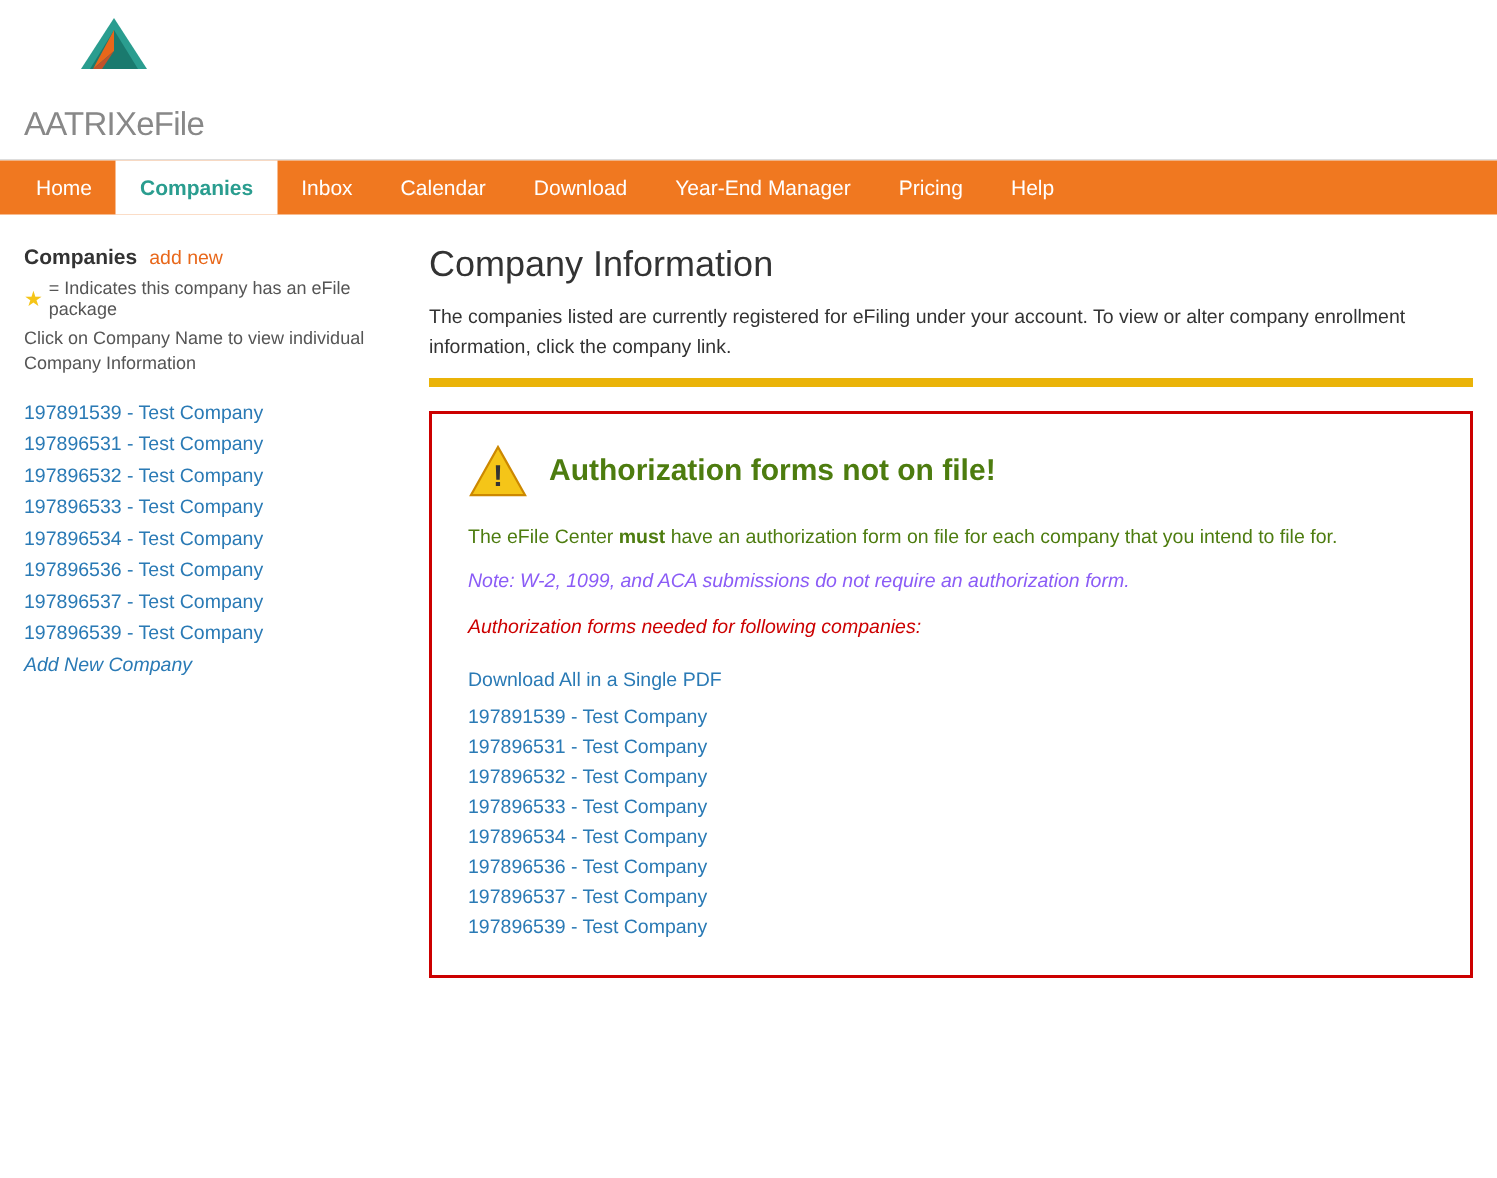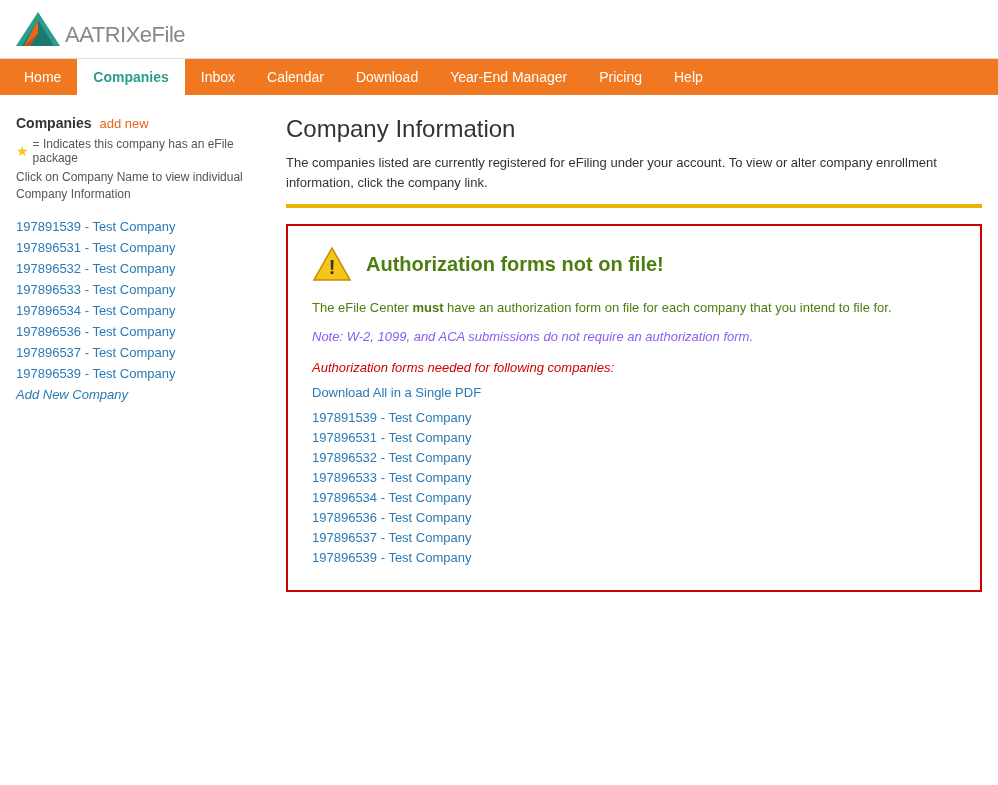--- a/index.html
+++ b/index.html
@@ -1,20 +1,20 @@
 <!DOCTYPE html>
 <html><head>
   <meta charset="utf-8">
   <style>
     * { margin: 0; padding: 0; box-sizing: border-box; }
     body { font-family: Arial, sans-serif; font-size: 14px; background: #fff; color: #333; width: 998px; min-height: 785px; }
 
     
     .header { display: flex; align-items: center; justify-content: space-between; padding: 10px 16px; border-bottom: 1px solid #ddd; background: #fff; }
-    .logo { display: flex; align-items: flex-end; gap: 5px; }
+    .logo { display: flex; align-items: center; gap: 22px; flex-direction: column; }
     .logo-icon { width: 44px; height: 38px; }
     .logo-text { font-size: 22px; font-weight: bold; color: #333; letter-spacing: -0.5px; }
     .logo-text span { color: #888; font-weight: normal; }
     .search-bar { display: flex; align-items: center; border: 1px solid #ccc; border-radius: 3px; overflow: hidden; }
     .search-bar input { border: none; outline: none; padding: 5px 10px; font-size: 13px; width: 160px; color: #999; }
     .search-bar button { background: #f0f0f0; border: none; border-left: 1px solid #ccc; padding: 5px 8px; cursor: pointer; }
 
     
     .nav { background: #f07820; display: flex; align-items: stretch; padding: 0 8px; }
     .nav-item { color: #fff; padding: 10px 16px; cursor: pointer; font-size: 14px; text-decoration: none; display: flex; align-items: center; white-space: nowrap; }
@@ -30,31 +30,31 @@
     .sidebar-header .add-new { color: #e8671a; font-size: 13px; text-decoration: none; cursor: pointer; }
     .star-note { display: flex; align-items: center; gap: 4px; font-size: 12px; color: #555; margin-bottom: 4px; }
     .star { color: #f5c518; font-size: 14px; }
     .click-note { font-size: 12px; color: #555; margin-bottom: 16px; line-height: 1.4; }
     .company-link { display: block; color: #2a7ab5; font-size: 13px; text-decoration: none; margin-bottom: 6px; cursor: pointer; }
     .add-new-company { display: block; color: #2a7ab5; font-size: 13px; text-decoration: none; margin-top: 4px; cursor: pointer; font-style: italic; }
 
     
     .content { flex: 1; }
     .content-title { font-size: 24px; font-weight: normal; color: #333; margin-bottom: 10px; }
-    .content-desc { font-size: 13px; color: #333; margin-bottom: 16px; line-height: 1.5; border-bottom: 4px solid #eab308; padding-bottom: 12px; }
+    .content-desc { font-size: 13px; color: #333; margin-bottom: 16px; line-height: 1.5; border-bottom: 6px solid #eab308; padding-bottom: 12px; }
 
     
     .alert-box { border: 2px solid #cc0000; padding: 20px 24px; background: #fff; }
     .alert-header { display: flex; align-items: center; gap: 14px; margin-bottom: 16px; }
     .alert-icon { width: 40px; height: 36px; flex-shrink: 0; }
     .alert-title { font-size: 20px; font-weight: bold; color: #4d7c0f; }
     .alert-body { font-size: 13px; color: #4d7c0f; line-height: 1.6; margin-bottom: 10px; }
     .alert-body strong { font-weight: bold; }
     .alert-note { font-size: 13px; color: #8b5cf6; font-style: italic; margin-bottom: 16px; }
-    .auth-needed-label { color: #cc0000; font-style: italic; font-size: 13px; margin-bottom: 10px; }
+    .auth-needed-label { color: #cc0000; font-style: italic; font-size: 13px; margin-bottom: 20px; }
     .auth-link { display: block; color: #2a7ab5; font-size: 13px; text-decoration: none; margin-bottom: 5px; cursor: pointer; }
     .download-link { display: block; color: #2a7ab5; font-size: 13px; text-decoration: none; margin-bottom: 10px; cursor: pointer; }
   </style>
 </head>
 <body>
 
 <div class="header">
   <div class="logo">
 
     <svg class="logo-icon" viewBox="0 0 44 38" xmlns="http://www.w3.org/2000/svg">

